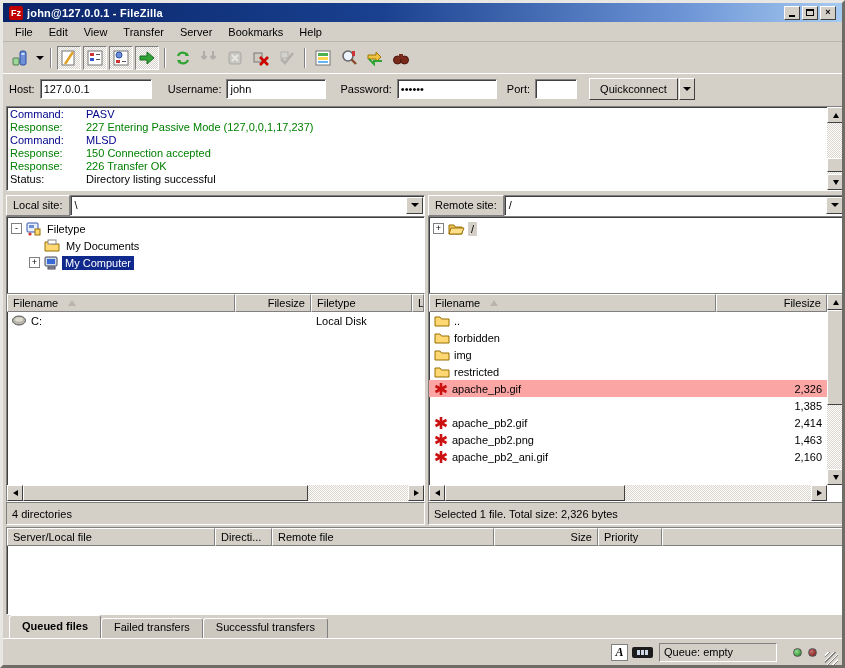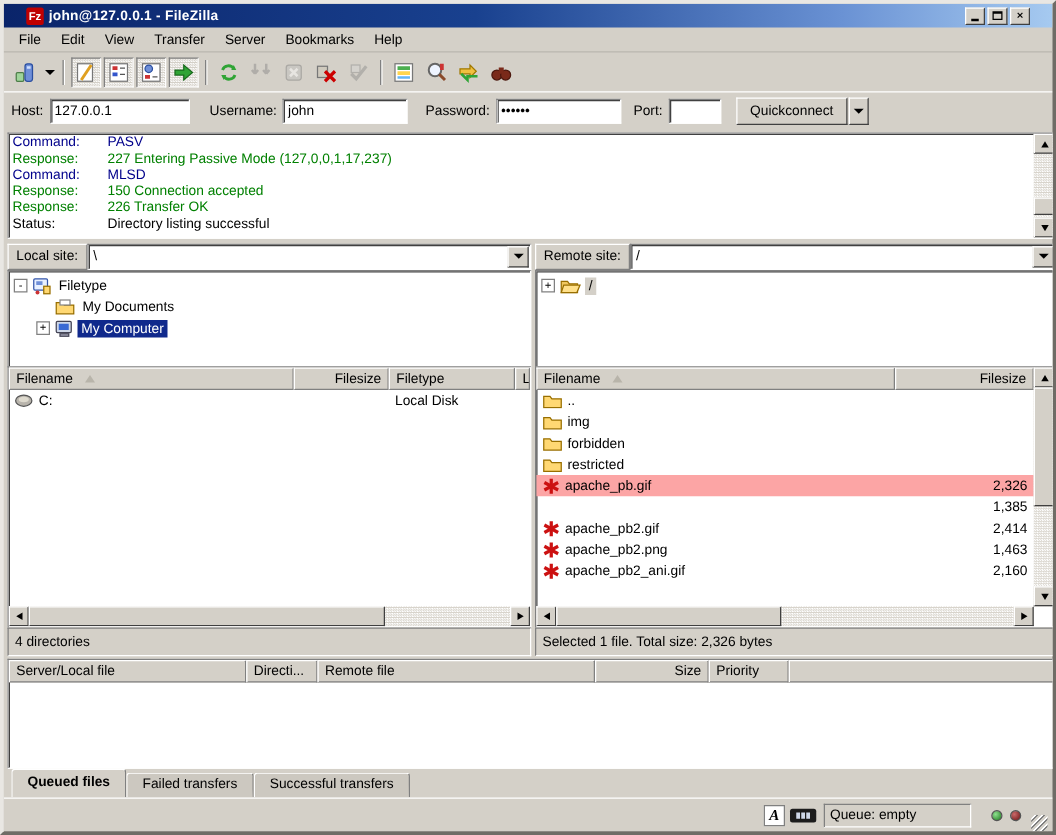--- a/index.html
+++ b/index.html
@@ -9,21 +9,21 @@
     background:#d4d0c8;
     border:3px solid #d4d0c8;
     border-top-color:#e9e7e3;border-left-color:#e9e7e3;
     border-right-color:#6f6c66;border-bottom-color:#6f6c66;
     font-family:"Liberation Sans","DejaVu Sans",sans-serif;
     font-size:11px;color:#000;overflow:hidden;
   }
   
   .titlebar{position:absolute;left:0;top:0;right:0;height:19px;
     background:linear-gradient(90deg,#0a246a 0%,#19418f 45%,#6a92d4 80%,#a6caf0 100%);
-    display:flex;align-items:center;padding:0 18px;color:#fff;font-weight:bold;}
+    display:flex;align-items:center;padding:0 6px;color:#fff;font-weight:bold;}
   .app-icon{width:14px;height:14px;background:#bf0000;color:#fff;font-size:9px;font-weight:bold;
     display:flex;align-items:center;justify-content:center;margin-right:4px;border-radius:2px;}
   .titlebar .title{flex:1;white-space:nowrap;overflow:hidden;font-size:11px;letter-spacing:.2px;}
   .winbtn{width:16px;height:14px;background:#d4d0c8;border:1px solid;
     border-color:#fff #404040 #404040 #fff;margin-left:2px;display:flex;align-items:center;
     justify-content:center;color:#000;font-size:9px;font-weight:bold;line-height:1;}
   .winbtn .minbar{width:6px;height:2px;background:#000;margin-top:7px;}
   .winbtn .maxbox{width:8px;height:7px;border:1px solid #000;border-top-width:2px;}
   
   .menubar{position:absolute;left:0;top:20px;right:0;height:19px;display:flex;align-items:center;
@@ -424,32 +424,32 @@
         </span>
       <span class="fcell right" style="flex:1"></span>
     </div>
     <div class="file-row" style="margin-right:17px">
       <span class="fcell" style="width:287px">
           <span class="ficon">
             <svg width="16" height="13">
               <path d="M1 3 h5 l1.5 2 H15 v7 H1 z" fill="#ffd873" stroke="#996f00"></path>
             </svg>
           </span>
-          <span>img</span>
+          <span>forbidden</span>
         </span>
       <span class="fcell right" style="flex:1"></span>
     </div>
     <div class="file-row" style="margin-right:17px">
       <span class="fcell" style="width:287px">
           <span class="ficon">
             <svg width="16" height="13">
               <path d="M1 3 h5 l1.5 2 H15 v7 H1 z" fill="#ffd873" stroke="#996f00"></path>
             </svg>
           </span>
-          <span>forbidden</span>
+          <span>img</span>
         </span>
       <span class="fcell right" style="flex:1"></span>
     </div>
     <div class="file-row" style="margin-right:17px">
       <span class="fcell" style="width:287px">
           <span class="ficon">
             <svg width="16" height="13">
               <path d="M1 3 h5 l1.5 2 H15 v7 H1 z" fill="#ffd873" stroke="#996f00"></path>
             </svg>
           </span>
@@ -544,30 +544,30 @@
 
   <div class="list-status" style="left:3px;width:419px">
     <span>4 directories</span>
   </div>
   <div class="list-status" style="left:425px;width:417px">
     <span>Selected 1 file. Total size: 2,326 bytes</span>
   </div>
 
   <div class="queuepane">
     <div class="list-heads">
-      <span class="colhead" style="width:190px">
+      <span class="colhead" style="width:208px">
           <span>Server/Local file</span>
         </span>
       <span class="colhead" style="width:57px">
           <span>Directi...</span>
         </span>
       <span class="colhead" style="width:222px">
           <span>Remote file</span>
         </span>
-      <span class="colhead right" style="width:91px">
+      <span class="colhead right" style="width:104px">
           <span>Size</span>
         </span>
       <span class="colhead" style="width:64px">
           <span>Priority</span>
         </span>
       <span class="colhead" style="flex:1"></span>
     </div>
   </div>
 
   <div class="tabs">

